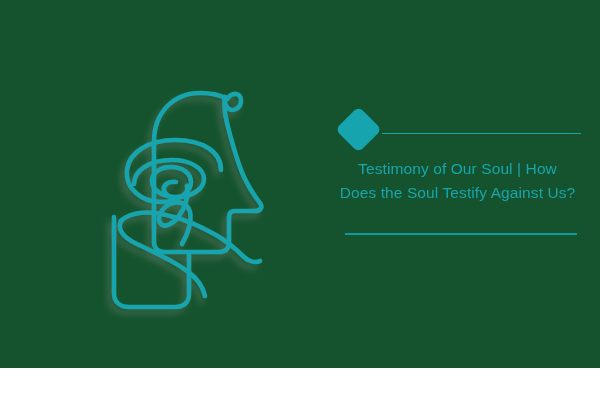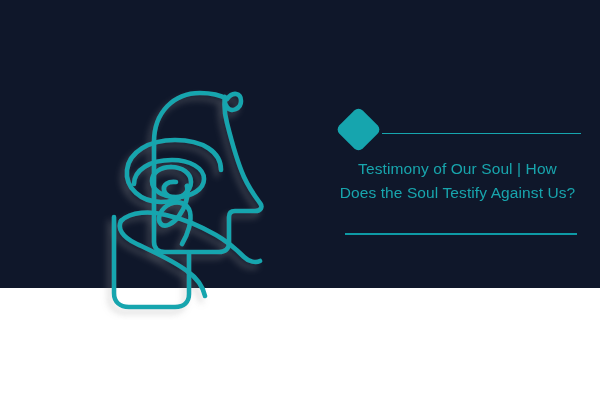--- a/index.html
+++ b/index.html
@@ -9,22 +9,22 @@
   }
   body {
     font-family: "Liberation Sans", sans-serif;
     width: 600px;
     height: 400px;
     overflow: hidden;
   }
   #canvas {
     position: relative;
     width: 600px;
-    height: 288px;
-    background: #0f172a;
+    height: 368px;
+    background: #14532d;
   }
 
   
   #illustration {
     position: absolute;
     left: 80px;
     top: 70px;
     width: 220px;
     height: 250px;
   }

